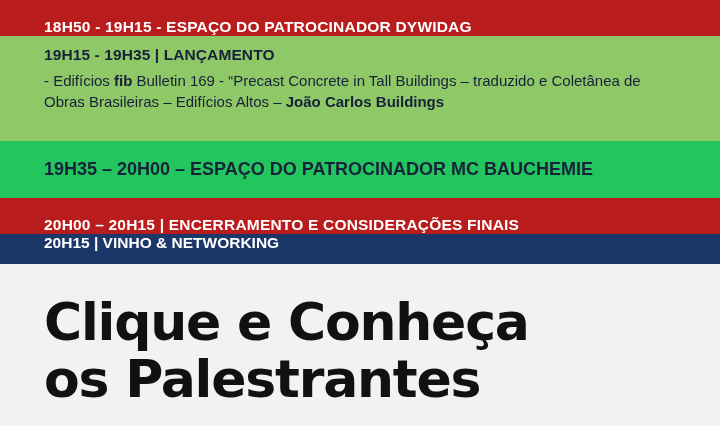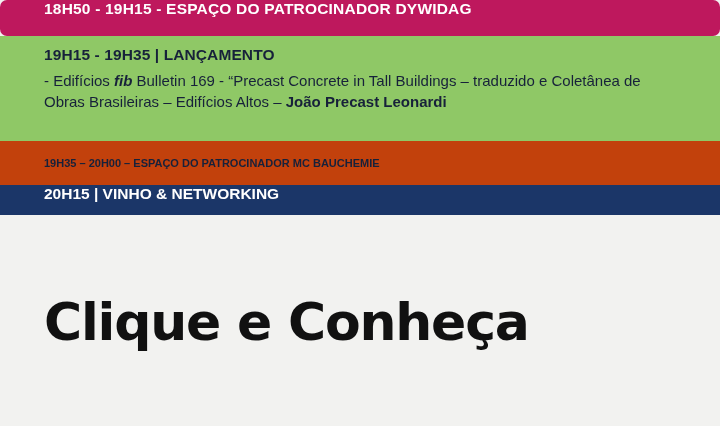--- a/index.html
+++ b/index.html
@@ -27,44 +27,43 @@
   }
 
   
   .row {
     width: 720px;
     box-sizing: border-box;
     padding-left: 44px;
     padding-right: 20px;
   }
   .row-green-dark {
-    background: #be185d;
+    background: #b91c1c;
     color: #ffffff;
     height: 36px;
     display: flex;
-    align-items: flex-start;
+    align-items: flex-end;
     font-weight: bold;
     font-size: 15.5px;
     letter-spacing: 0.2px;
-    border-radius: 7px;
   }
   .row-green-light {
     background: #8fc866;
     color: #17213a;
     padding-top: 10px;
     padding-bottom: 28px;
   }
   .row-white {
-    background: #c2410c;
+    background: #22c55e;
     color: #17213a;
-    height: 44px;
+    height: 57px;
     display: flex;
     align-items: center;
     font-weight: bold;
-    font-size: 11px;
+    font-size: 18px;
   }
   .row-blue {
     background: #1b3668;
     color: #ffffff;
     height: 30px;
     display: flex;
     align-items: flex-start;
     font-weight: bold;
     font-size: 15.5px;
   }
@@ -77,21 +76,20 @@
     letter-spacing: 0.1px;
   }
   .launch-body {
     font-size: 15px;
     color: #17213a;
     line-height: 1.42;
     margin: 0;
     max-width: 640px;
   }
   .launch-body .it {
-    font-style: italic;
     font-weight: bold;
   }
   .launch-body .nm {
     font-weight: bold;
   }
 
   
   .hero {
     position: absolute;
     left: 44px;
@@ -119,32 +117,36 @@
 
   <div class="schedule">
 
     <div class="row row-green-dark">
       <span>18H50 - 19H15 - ESPAÇO DO PATROCINADOR DYWIDAG</span>
     </div>
 
     <div class="row row-green-light">
       <p class="launch-title">19H15 - 19H35 | LANÇAMENTO</p>
       <p class="launch-body">
-        <span>- Edifícios </span><span class="it">fib</span><span> Bulletin 169 - “Precast Concrete in Tall Buildings – traduzido e Coletânea de Obras Brasileiras – Edifícios Altos – </span><span class="nm">João Precast Leonardi</span>
+        <span>- Edifícios </span><span class="it">fib</span><span> Bulletin 169 - “Precast Concrete in Tall Buildings – traduzido e Coletânea de Obras Brasileiras – Edifícios Altos – </span><span class="nm">João Carlos Buildings</span>
       </p>
     </div>
 
     <div class="row row-white">
       <span>19H35 – 20H00 – ESPAÇO DO PATROCINADOR MC BAUCHEMIE</span>
     </div>
 
+    <div class="row row-green-dark">
+      <span>20H00 – 20H15 | ENCERRAMENTO E CONSIDERAÇÕES FINAIS</span>
+    </div>
 
     <div class="row row-blue">
       <span>20H15 |  VINHO &amp; NETWORKING</span>
     </div>
 
   </div>
 
   <div class="hero">
     <p class="hero-line">Clique e Conheça</p>
+    <p class="hero-line">os Palestrantes</p>
   </div>
 
 </div>
 
 </body></html>

